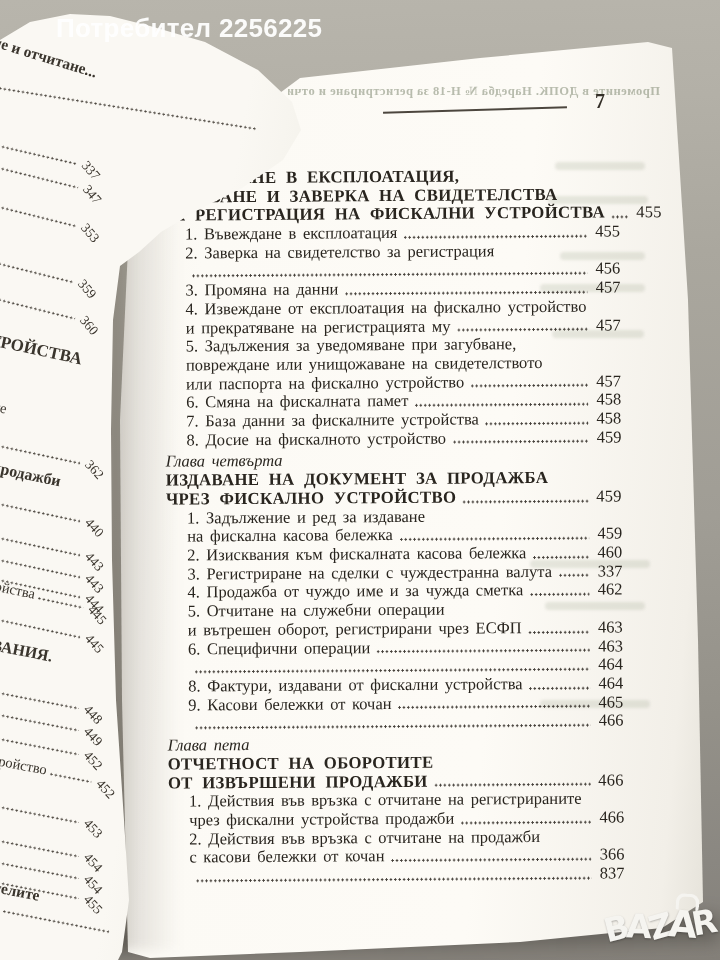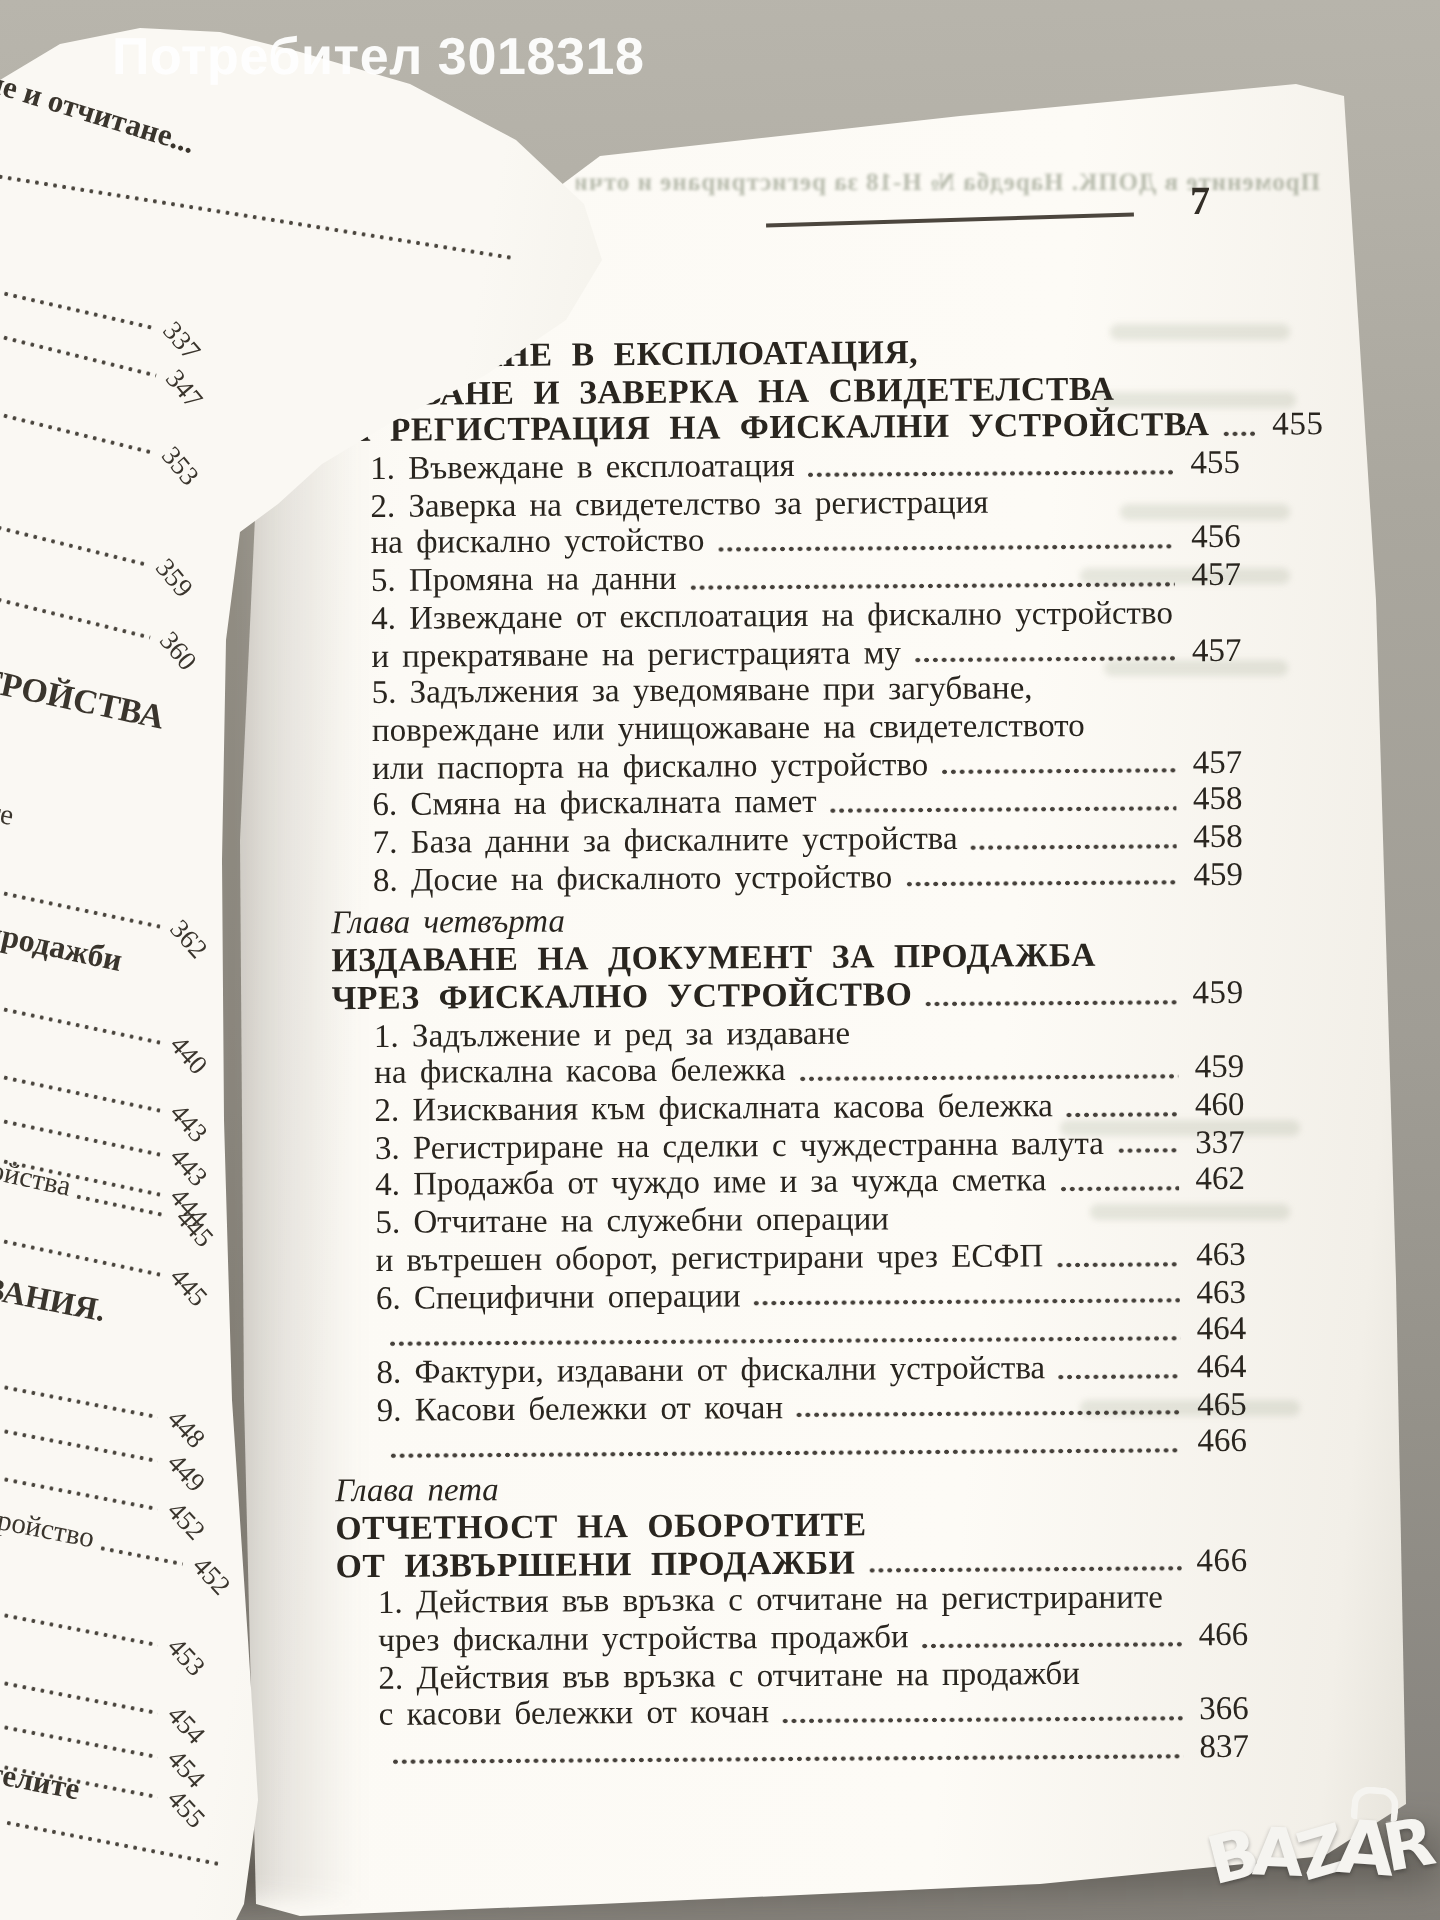--- a/index.html
+++ b/index.html
@@ -103,26 +103,25 @@
       </div>
       <div class="toc-line item">
         <span>1. Въвеждане в експлоатация</span>
         <span class="dots"></span>
         <span class="pg">455</span>
       </div>
       <div class="toc-line item">
         <span>2. Заверка на свидетелство за регистрация</span>
       </div>
       <div class="toc-line cont">
-        <span>на фискално устойство</span>
         <span class="dots"></span>
         <span class="pg">456</span>
       </div>
       <div class="toc-line item">
-        <span>5. Промяна на данни</span>
+        <span>3. Промяна на данни</span>
         <span class="dots"></span>
         <span class="pg">457</span>
       </div>
       <div class="toc-line item">
         <span>4. Извеждане от експлоатация на фискално устройство</span>
       </div>
       <div class="toc-line cont">
         <span>и прекратяване на регистрацията му</span>
         <span class="dots"></span>
         <span class="pg">457</span>
@@ -356,17 +355,17 @@
       </div>
       <div class="lp-row" style="top: 878px; left: -6px; width: 130px; transform: rotate(11deg); font-size: 15.5px;">
         <span class="t">телите</span>
       </div>
       <div class="lp-row" style="top: 898px; left: -6px; width: 120px; transform: rotate(11deg); font-weight: 400;">
         <span class="t">а</span>
         <span class="ldots"></span>
       </div>
     </div>
 
-  <div class="watermark">Потребител 3018318</div>
+  <div class="watermark">Потребител 2256225</div>
 
   <div class="bazar"><span class="ltr">B</span><span class="ltr">A</span><span class="ltr">Z</span><span class="ltr bag">A</span><span class="ltr">R</span></div>
 
 </div>
 
 </body></html>

